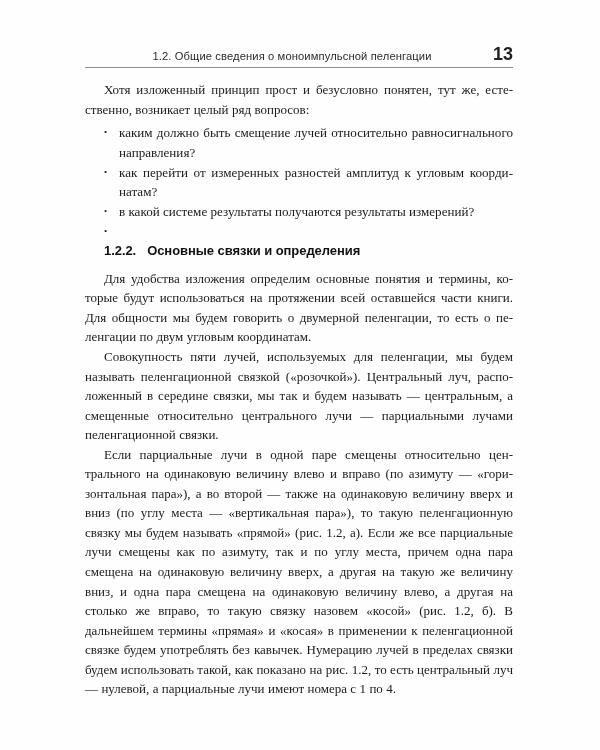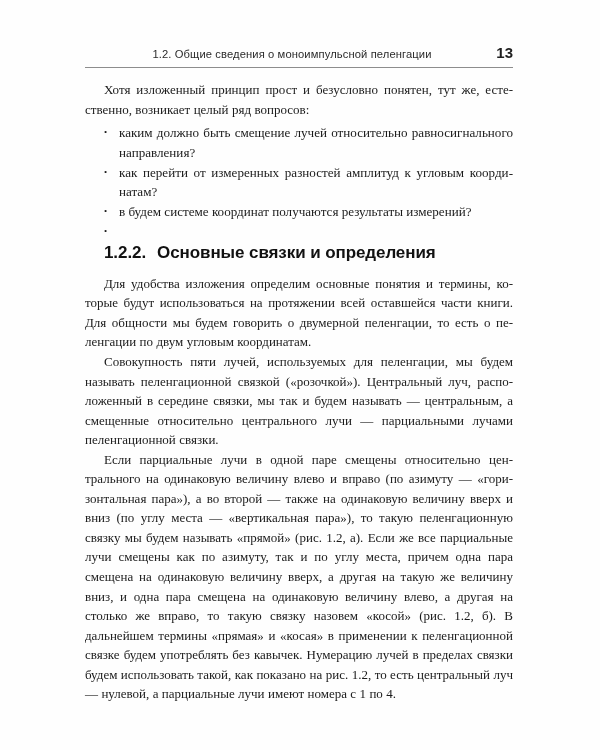--- a/index.html
+++ b/index.html
@@ -40,21 +40,21 @@
     font-size: 11.2px;
     letter-spacing: 0.01em;
     color: #2b2b2b;
     flex: 1;
     text-align: center;
     padding-left: 36px;
     white-space: nowrap;
   }
   .running-head-folio {
     font-family: "Liberation Sans", "DejaVu Sans", sans-serif;
-    font-size: 15px;
+    font-size: 18px;
     font-weight: 600;
     color: #1f1f1f;
     width: 34px;
     text-align: right;
   }
   .head-rule {
     position: absolute;
     left: 85px;
     width: 428px;
     top: 67px;
@@ -103,21 +103,21 @@
     color: #1a1a1a;
   }
 
   
   .section-heading {
     margin: 21px 0 11px 0;
     display: flex;
     align-items: baseline;
     font-family: "Liberation Sans", "DejaVu Sans", sans-serif;
     font-weight: bold;
-    font-size: 17px;
+    font-size: 13px;
     color: #111111;
     padding-left: 19px;
     letter-spacing: -0.005em;
   }
   .section-heading .num {
     margin-right: 11px;
     white-space: nowrap;
   }
 </style>
 </head>
@@ -139,21 +139,21 @@
       <li>
         <span class="bullet">•</span>
         <span>каким должно быть смещение лучей относительно равносигнального направления?</span>
       </li>
       <li>
         <span class="bullet">•</span>
         <span>как перейти от измеренных разностей амплитуд к угловым коорди­натам?</span>
       </li>
       <li>
         <span class="bullet">•</span>
-        <span>в будем системе координат получаются результаты измерений?</span>
+        <span>в какой системе результаты получаются результаты измерений?</span>
       </li>
       <li>
         <span class="bullet">•</span>
       </li>
     </ul>
 
 
     <h2 class="section-heading">
       <span class="num">1.2.2.</span>
       <span>Основные связки и определения</span>

